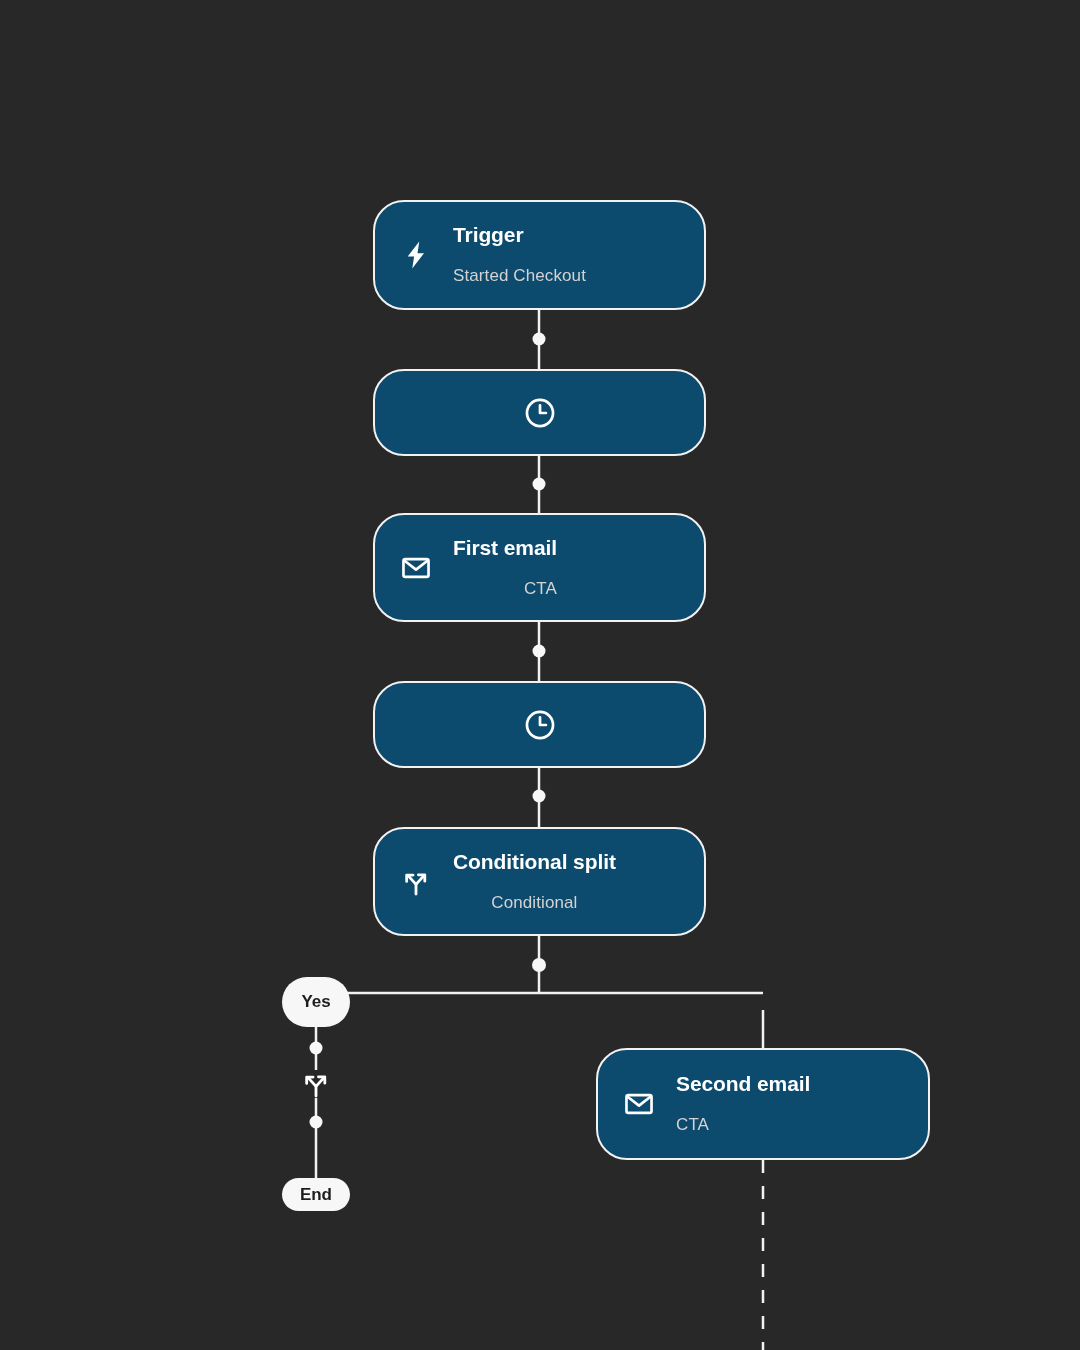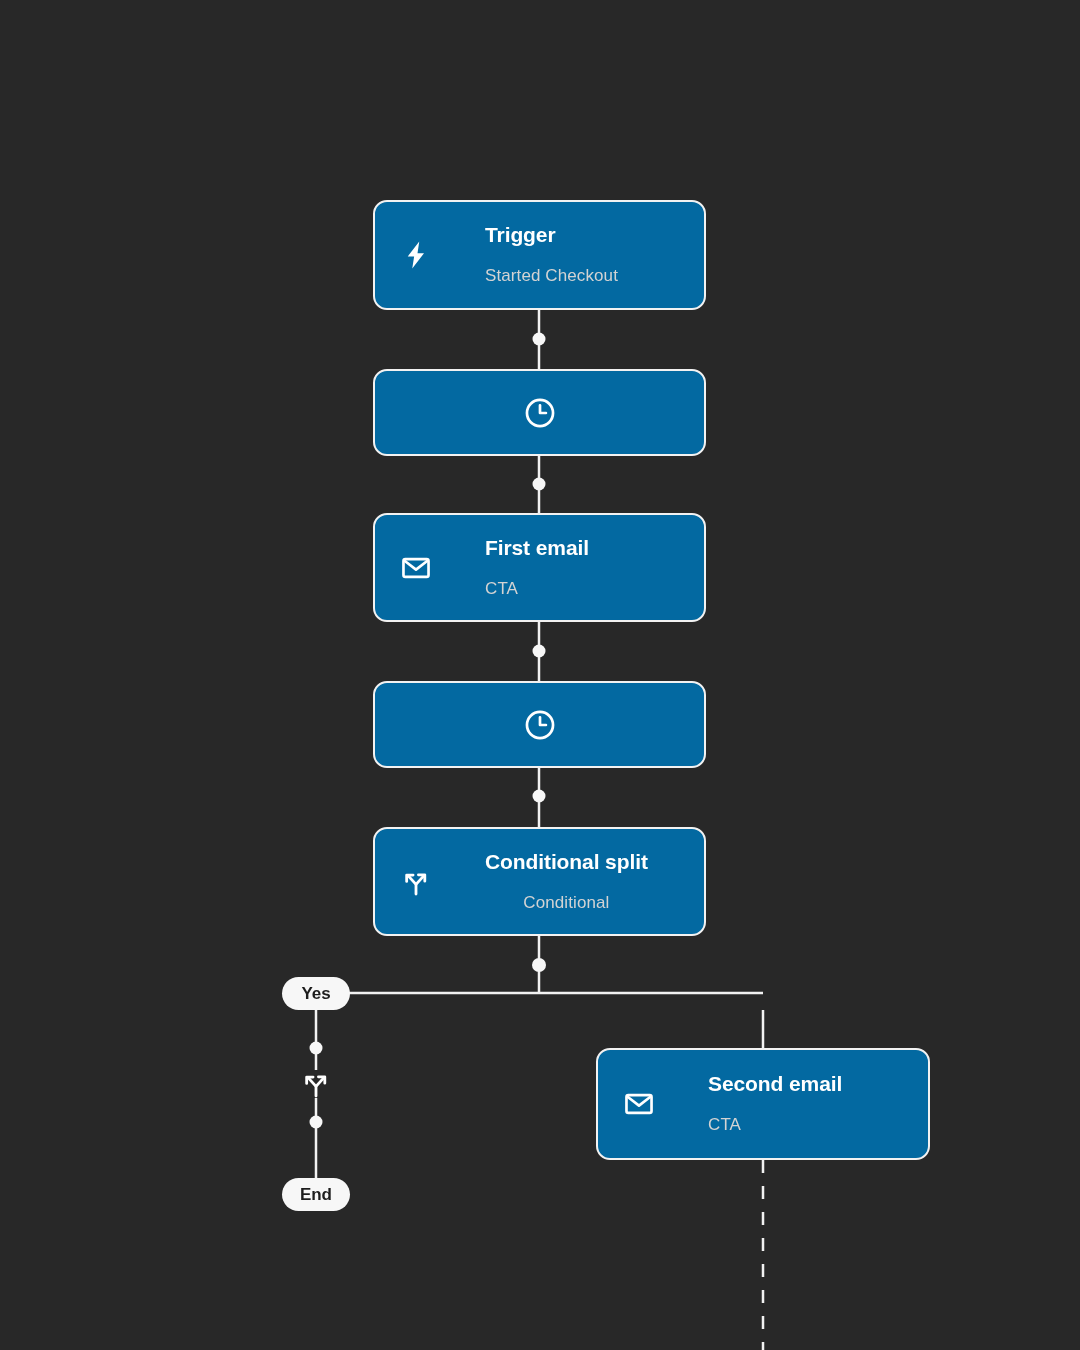--- a/index.html
+++ b/index.html
@@ -25,25 +25,24 @@
     left: 0;
     top: 0;
     width: 1080px;
     height: 1350px;
   }
   
   .node {
     position: absolute;
     box-sizing: border-box;
     border: 2px solid #f2f2f2;
-    border-radius: 14px;
-    background: #0369a1;
-    display: flex;
-    align-items: center;
-    gap: 32px;
+    border-radius: 31px;
+    background: #0c4a6e;
+    display: flex;
+    align-items: center;
   }
   .node.with-text {
     padding-left: 24px;
   }
   .node.icon-only {
     justify-content: center;
   }
   .node-icon {
     flex: 0 0 auto;
     width: 34px;
@@ -153,21 +152,21 @@
 
   <div class="node icon-only" style="left:373px; top:369px; width:333px; height:87px;">
     <span class="node-icon">
       <svg width="34" height="34" viewBox="0 0 24 24" xmlns="http://www.w3.org/2000/svg">
         <circle cx="12" cy="12" r="9.2" fill="none" stroke="#ffffff" stroke-width="1.9"></circle>
         <path d="M12 6.6V12h4.2" fill="none" stroke="#ffffff" stroke-width="1.9" stroke-linecap="round" stroke-linejoin="round"></path>
       </svg>
     </span>
   </div>
 
-  <div class="node with-text" style="left:373px; top:513px; width:333px; height:109px;">
+  <div class="node with-text" style="left:373px; top:513px; width:333px; height:109px;text-align:right;">
     <span class="node-icon">
       <svg width="32" height="32" viewBox="0 0 24 24" xmlns="http://www.w3.org/2000/svg">
         <rect x="2.6" y="5.3" width="18.8" height="13.4" rx="1.4" fill="none" stroke="#ffffff" stroke-width="2"></rect>
         <path d="M3.4 6.6 12 13.2l8.6-6.6" fill="none" stroke="#ffffff" stroke-width="2" stroke-linecap="round" stroke-linejoin="round"></path>
       </svg>
     </span>
     <span class="node-text">
       <span class="node-title">First email</span>
       <span class="node-sub">CTA</span>
     </span>
@@ -192,21 +191,21 @@
           <path d="M18.6 11.4V6.6h-4.8"></path>
         </g>
       </svg>
     </span>
     <span class="node-text">
       <span class="node-title">Conditional split</span>
       <span class="node-sub">Conditional</span>
     </span>
   </div>
 
-  <div class="pill" style="left:282px; top:977px; width:68px; height:33px;">
+  <div class="pill" style="left:282px; top:977px; width:68px; height:50px;">
     <span>Yes</span>
   </div>
 
   <div class="pill" style="left:729px; top:1034px; width:68px; height:33px;margin-top:20px;">
     <span>No</span>
   </div>
 
   <div class="bare-icon" style="left:299px; top:1067px; width:34px; height:34px;">
     <svg width="32" height="32" viewBox="0 0 24 24" xmlns="http://www.w3.org/2000/svg">
       <g fill="none" stroke="#ffffff" stroke-width="2.1" stroke-linecap="round" stroke-linejoin="round">

